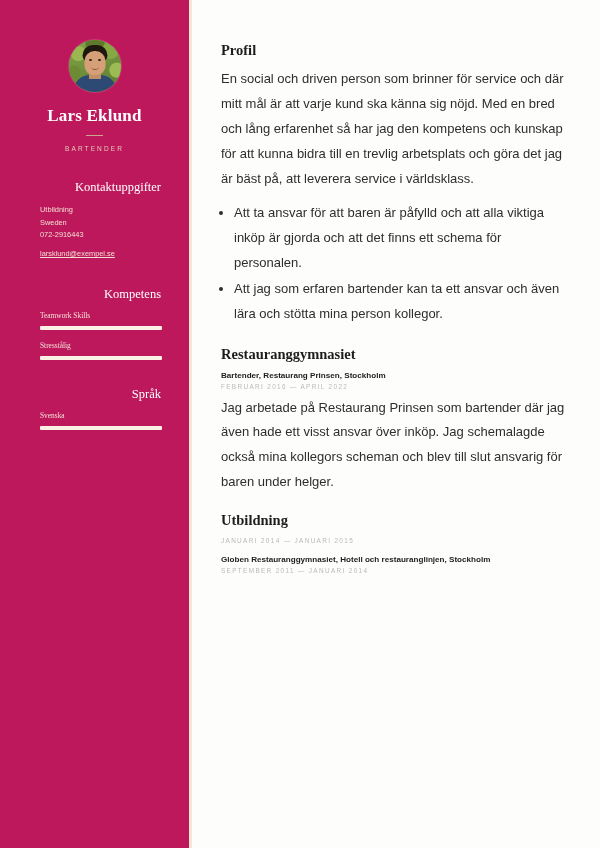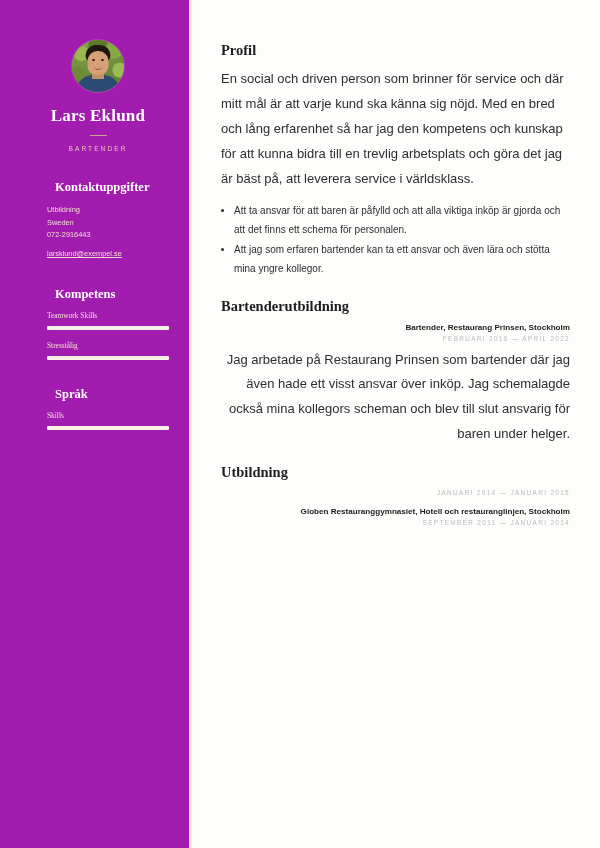--- a/index.html
+++ b/index.html
@@ -18,24 +18,24 @@
     width: 600px;
     height: 848px;
     background: #fdfdfc;
     display: flex;
   }
 
   
   .sidebar {
     width: 192px;
     min-width: 192px;
-    background: #a21caf;
+    background: #be185d;
     border-right: 3px solid #f7e6d8;
     box-sizing: border-box;
-    padding: 40px 0 0 7px;
+    padding: 40px 0 0 0;
     color: #f3e3d6;
   }
   .avatar-wrap {
     display: flex;
     justify-content: center;
     margin-bottom: 14px;
   }
   .avatar {
     width: 52px;
     height: 52px;
@@ -136,24 +136,25 @@
     font-size: 6.5px;
     letter-spacing: 2.1px;
     color: #e4cbb8;
     text-transform: uppercase;
     margin-bottom: 28px;
   }
 
   .side-block { padding: 0 28px 0 40px; }
   .side-heading {
     font-family: "Liberation Serif", serif;
-    font-weight: bold;
+    font-weight: normal;
     font-size: 12.5px;
     color: #ffffff;
-    margin: 0 0 9px 8px;
+    margin: 0 0 9px 0;
+    text-align: right;
   }
   .side-line {
     font-size: 7.4px;
     color: #f0ddd0;
     line-height: 1.72;
   }
   .side-line.email {
     text-decoration: underline;
     display: inline-block;
     margin-top: 1px;
@@ -199,26 +200,26 @@
     font-size: 13px;
     line-height: 1.92;
     color: #2e2e2e;
     margin: 0;
   }
   ul.bullets {
     margin: 9px 0 0 0;
     padding-left: 13px;
   }
   ul.bullets li {
-    font-size: 10px;
+    font-size: 13px;
     line-height: 1.92;
     color: #2e2e2e;
     margin-bottom: 1px;
   }
-  .entry { margin-bottom: 11px; text-align: right; }
+  .entry { margin-bottom: 11px; }
   .entry-title {
     font-size: 8.1px;
     font-weight: bold;
     color: #1d1d1d;
     margin: 0 0 3px 0;
   }
   .entry-date {
     font-size: 6.4px;
     letter-spacing: 1.35px;
     color: #b9b9b9;
@@ -275,42 +276,42 @@
         <div class="skill-track">
           <div class="skill-fill" style="width:100%"></div>
         </div>
       </div>
     </div>
 
     <div class="side-block sprak-block">
       <div class="side-heading">Språk</div>
 
       <div class="skill">
-        <div class="skill-label">Skills</div>
+        <div class="skill-label">Svenska</div>
         <div class="skill-track">
           <div class="skill-fill" style="width:100%"></div>
         </div>
       </div>
 
     </div>
   </aside>
 
   <main class="main">
 
     <section class="sec">
       <h2 class="sec-heading">Profil</h2>
       <p class="body-text">En social och driven person som brinner för service och där mitt mål är att varje kund ska känna sig nöjd. Med en bred och lång erfarenhet så har jag den kompetens och kunskap för att kunna bidra till en trevlig arbetsplats och göra det jag är bäst på, att leverera service i världsklass.</p>
       <ul class="bullets">
         <li>Att ta ansvar för att baren är påfylld och att alla viktiga inköp är gjorda och att det finns ett schema för personalen.</li>
-        <li>Att jag som erfaren bartender kan ta ett ansvar och även lära och stötta mina yngre kollegor.</li>
+        <li>Att jag som erfaren bartender kan ta ett ansvar och även lära och stötta mina person kollegor.</li>
       </ul>
     </section>
 
     <section class="sec exp-heading-gap">
-      <h2 class="sec-heading">Bartenderutbildning</h2>
+      <h2 class="sec-heading">Restauranggymnasiet</h2>
       <div class="entry">
         <div class="entry-title">Bartender, Restaurang Prinsen, Stockholm</div>
         <div class="entry-date">FEBRUARI 2016 — APRIL 2022</div>
         <p class="body-text">Jag arbetade på Restaurang Prinsen som bartender där jag även hade ett visst ansvar över inköp. Jag schemalagde också mina kollegors scheman och blev till slut ansvarig för baren under helger.</p>
       </div>
     </section>
 
     <section class="sec">
       <h2 class="sec-heading">Utbildning</h2>
       <div class="entry">

